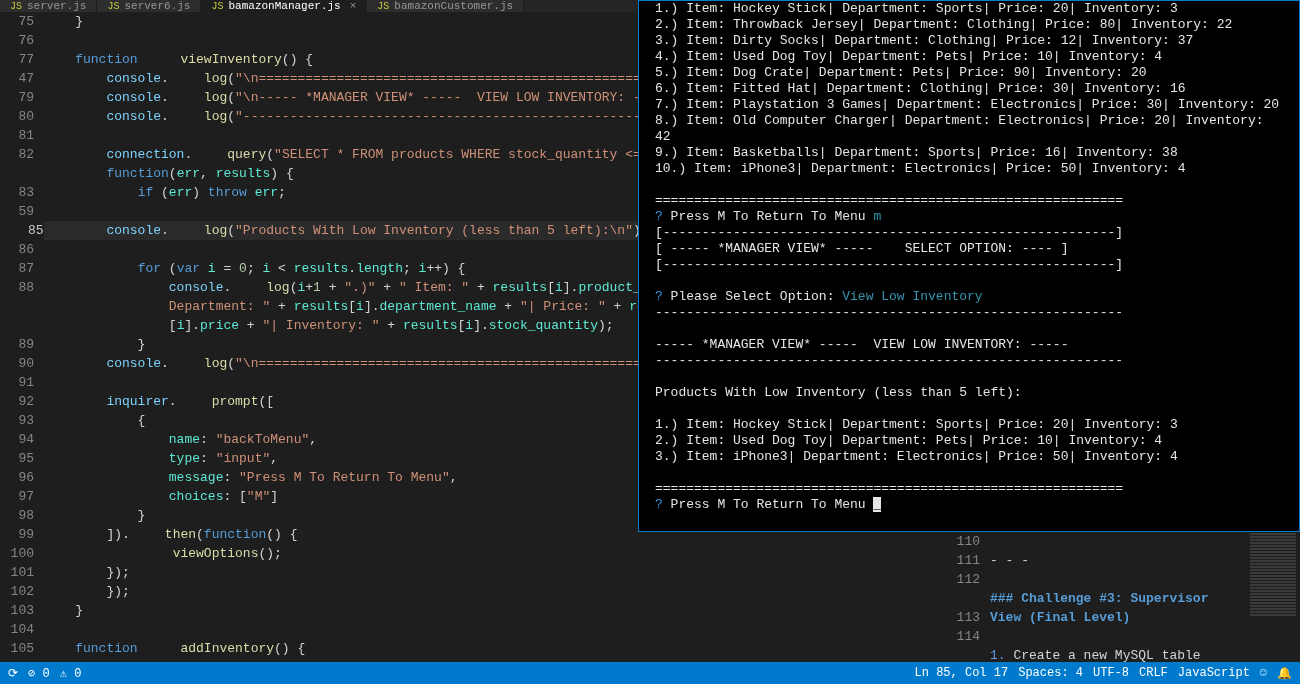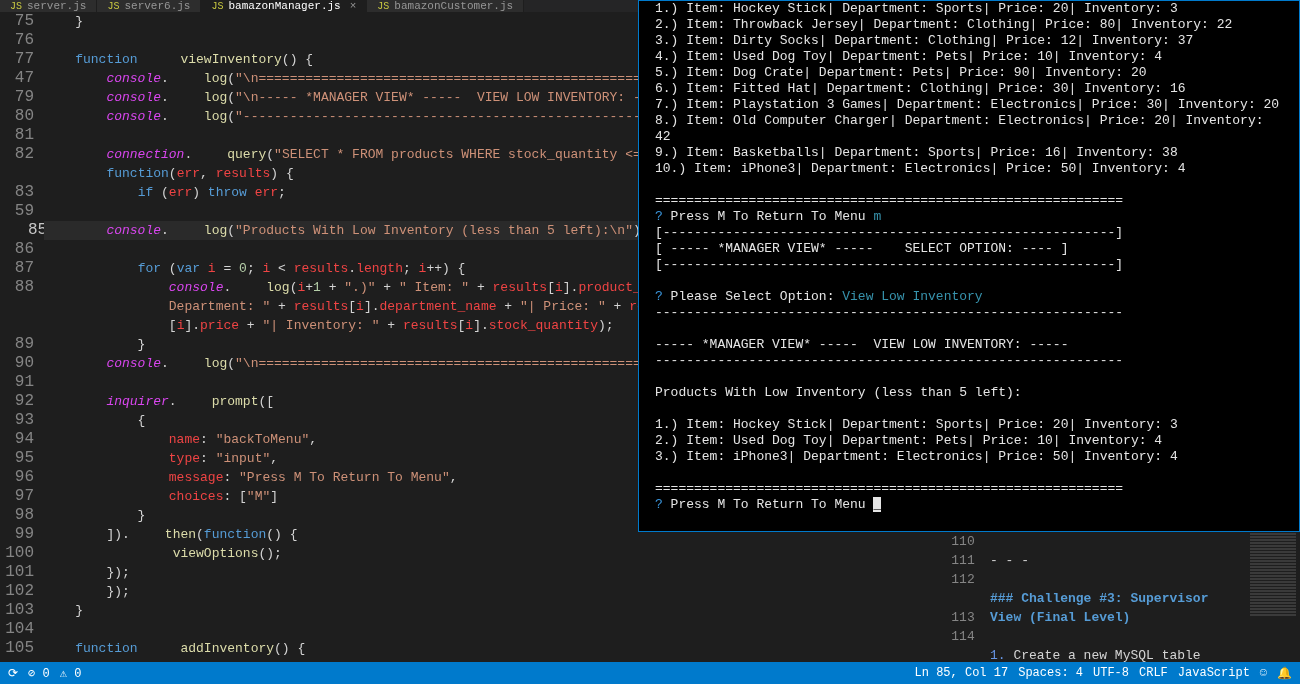--- a/index.html
+++ b/index.html
@@ -3,38 +3,38 @@
 <meta charset="utf-8">
 <style>
   * { margin:0; padding:0; box-sizing:border-box; }
   body { width:1300px; height:684px; background:#1e1e1e; font-family:Consolas,"Courier New",monospace; font-size:13px; color:#d4d4d4; overflow:hidden; position:relative; }
   .tabs { position:absolute; top:0; left:0; right:0; height:12px; background:#252526; display:flex; align-items:center; font-size:11px; overflow:hidden; }
   .tab { height:100%; padding:0 10px; display:flex; align-items:center; gap:5px; background:#2d2d2d; color:#969696; border-right:1px solid #1e1e1e; }
   .tab.active { background:#1e1e1e; color:#fff; }
   .tab .js { color:#cbcb41; font-size:10px; }
   .tab .close { color:#969696; margin-left:4px; }
   .editor { position:absolute; top:12px; left:0; width:638px; bottom:22px; background:#1e1e1e; display:flex; overflow:hidden; }
-  .gutter { width:44px; color:#858585; text-align:right; padding-right:10px; line-height:19px; font-size:16px; }
+  .gutter { width:44px; color:#858585; text-align:right; padding-right:10px; line-height:19px; font-size:13px; }
   .gutter .cur { color:#c6c6c6;margin-left:28px; }
   .code { flex:1; line-height:19px; white-space:pre; overflow:hidden; }
   .code .cur { background:#2a2a2a; display:inline-block; width:100%; }
   .kw { color:#569cd6; }
   .fn { color:#dcdcaa;margin-left:35px; }
   .str { color:#ce9178; }
-  .obj { color:#d946ef;font-style:italic; }
-  .prop { color:#ef4444; }
+  .obj { color:#7dd3fc; }
+  .prop { color:#5eead4; }
   .pun { color:#d4d4d4; }
   .num { color:#b5cea8; }
   .terminal { position:absolute; top:0; left:638px; right:0; height:532px; background:#000; border:1px solid #007acc; line-height:16px; font-size:13px; padding:0 16px; white-space:pre-wrap; overflow:hidden; }
   .terminal .w { color:#e5e5e5; }
   .terminal .c { color:#3793ad; }
   .terminal .g { color:#3a96dd; }
   .terminal .cursor { background:#e5e5e5; color:#000; }
   .md-panel { position:absolute; top:532px; left:946px; width:300px; bottom:22px; background:#1e1e1e; display:flex; overflow:hidden; }
-  .md-gutter { width:44px; color:#858585; text-align:center; padding-right:10px; line-height:19px; }
+  .md-gutter { width:44px; color:#858585; text-align:right; padding-right:10px; line-height:19px; }
   .md-code { flex:1; line-height:19px; white-space:pre-wrap; }
   .md-head { color:#569cd6; font-weight:bold; }
   .md-num { color:#6796e6; }
   .minimap { position:absolute; top:532px; right:0; width:54px; bottom:22px; background:#1e1e1e; }
   .minimap div { height:2px; margin:1px 4px; background:#3a3a3a; }
   .statusbar { position:absolute; bottom:0; left:0; right:0; height:22px; background:#007acc; color:#fff; display:flex; align-items:center; font-size:12px; padding:0 8px; justify-content:space-between; }
   .statusbar .left, .statusbar .right { display:flex; gap:10px; align-items:center; }
   .sb-item { display:flex; align-items:center; gap:3px; }
 </style>
 </head>

